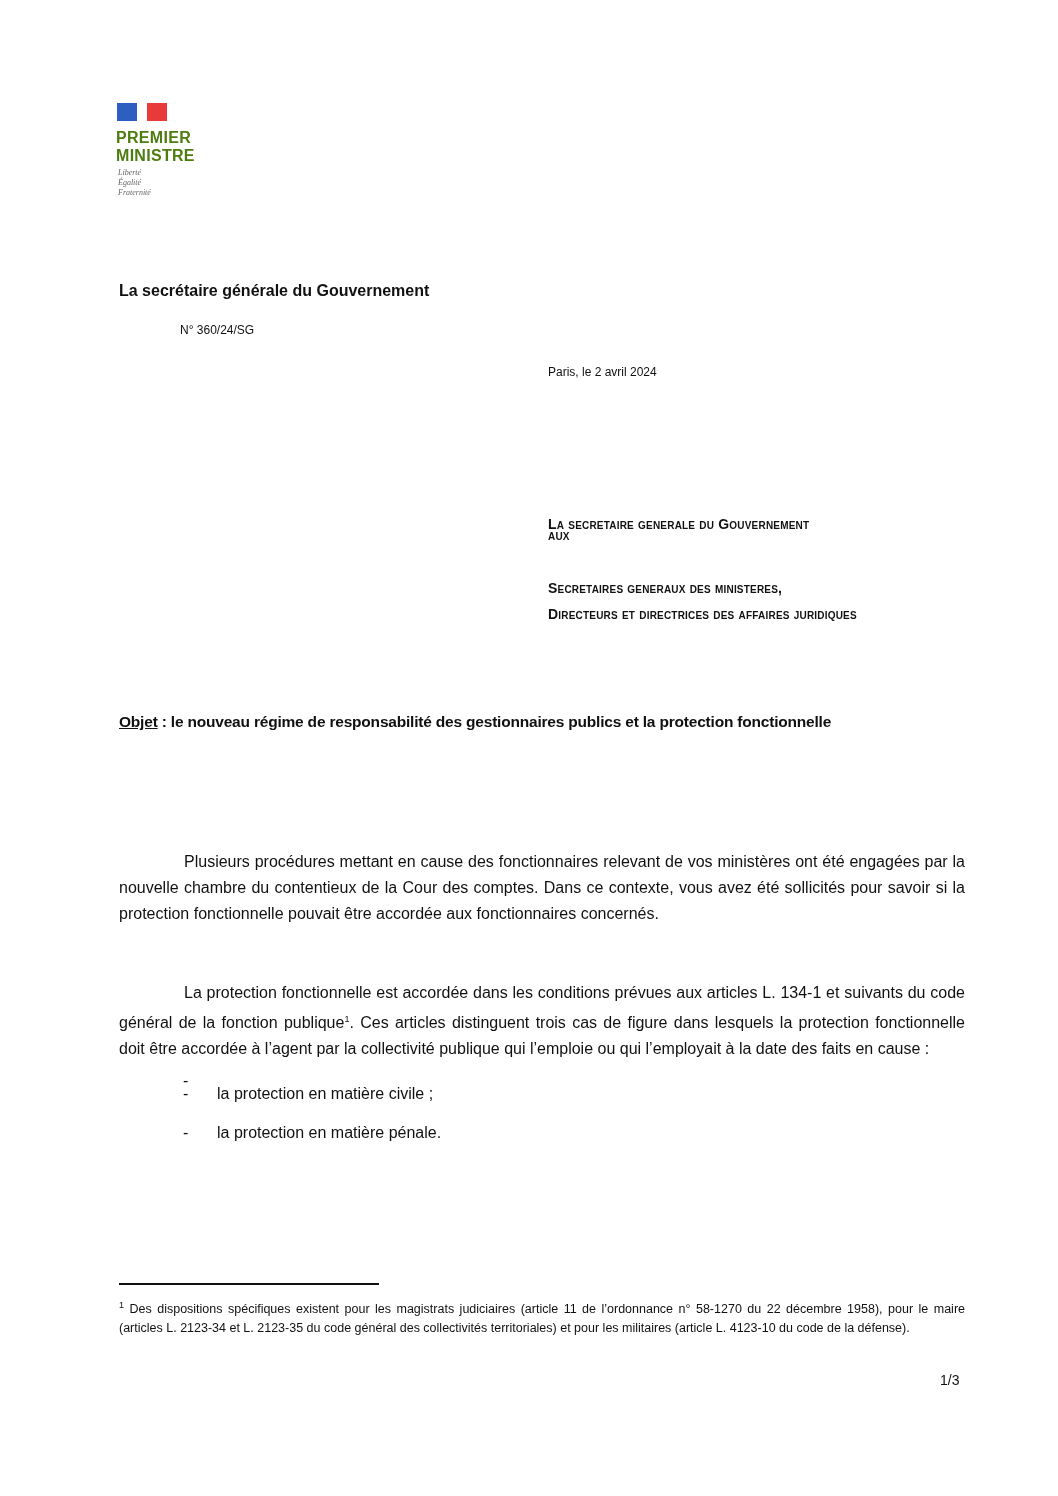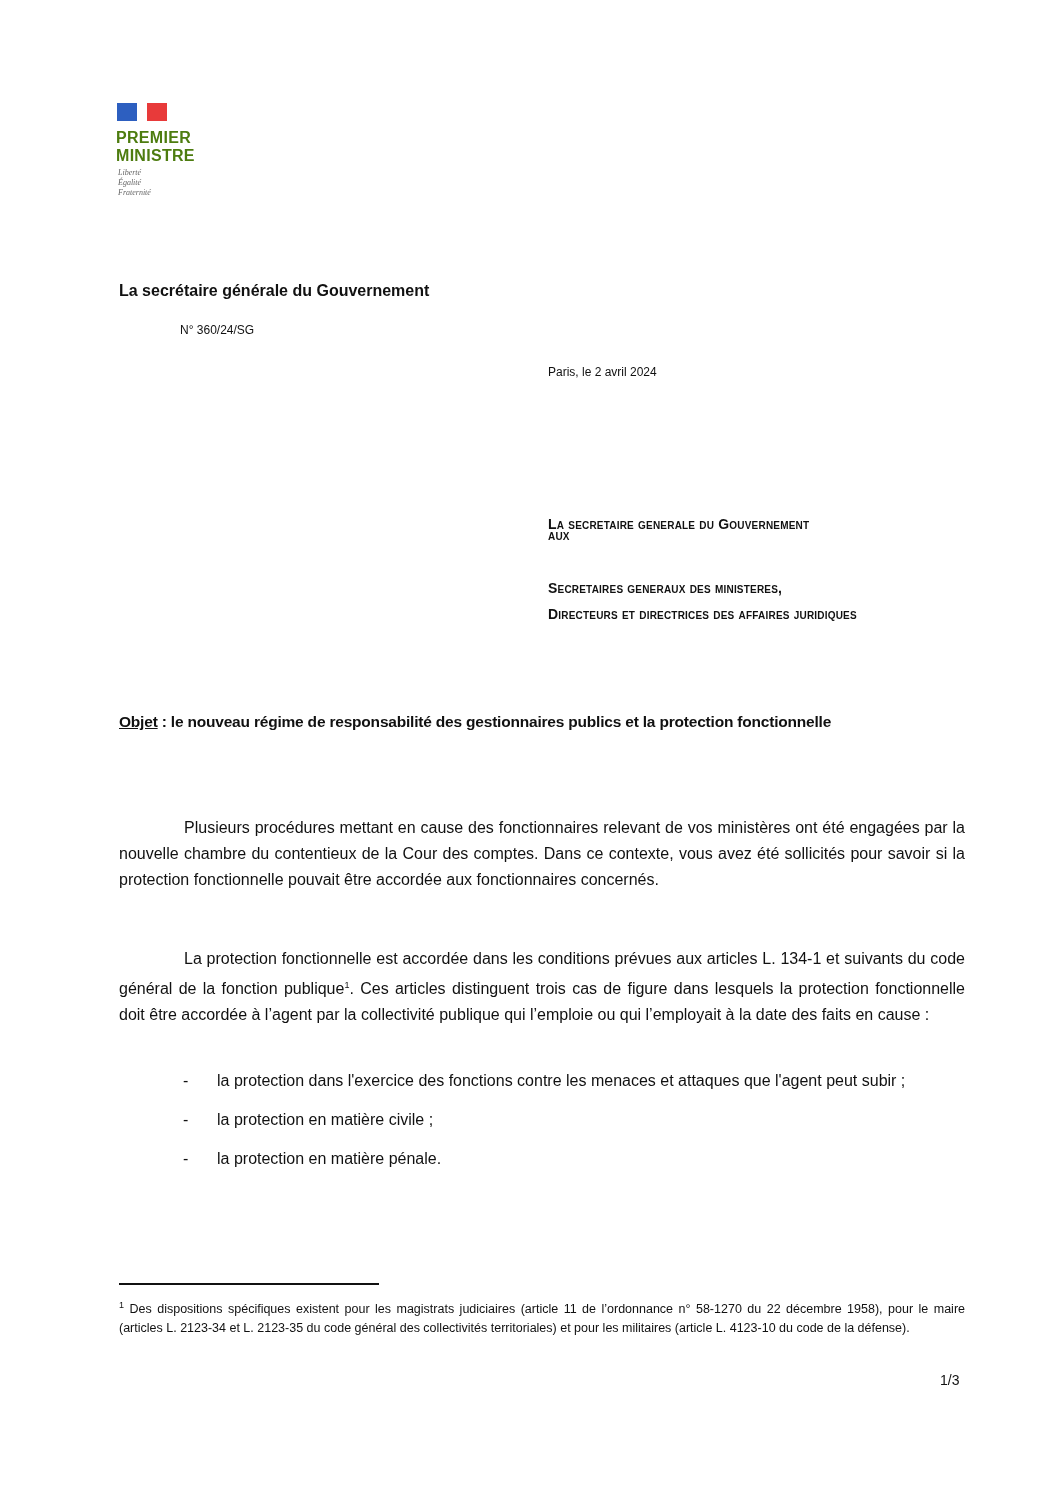--- a/index.html
+++ b/index.html
@@ -12,21 +12,21 @@
   .flag-red { position:absolute; left:30px; top:0; width:20px; height:18px; background:#e83a3a; }
   .logo-name { left:116px; top:129px; font-weight:bold; font-size:16px; line-height:18px; letter-spacing:0.3px; color:#4d7c0f; }
   .logo-motto { left:118px; top:168px; font-family:"Liberation Serif", "DejaVu Serif", serif; font-style:italic; font-size:8px; line-height:10px; color:#666; }
   .sender { left:119px; top:282px; font-weight:bold; font-size:16px; color:#111; }
   .ref { left:180px; top:323px; font-size:12px; color:#111; }
   .date { left:548px; top:365px; font-size:12px; color:#111; }
   .addr { left:548px; font-weight:bold; font-size:14px; font-variant:small-caps; letter-spacing:0.2px; color:#111; }
   .objet { left:119px; top:713px; font-weight:bold; font-size:15.5px; color:#111; letter-spacing:-0.2px; }
   .objet u { }
   .para { left:119px; width:846px; font-size:16px; line-height:26px; text-align:justify; color:#111; }
-  .indent { text-indent:65px; }
+  .indent { text-indent:65px;margin-top:34px; }
   .list { left:183px; width:782px; font-size:16px; line-height:26px; color:#111; }
   .li { position:relative; padding-left:34px; }
   .dash { position:absolute; left:0; top:0; }
   .fn-rule { left:119px; top:1283px; width:260px; height:2px; background:#111; }
   .footnote { left:119px; top:1296px; width:846px; font-size:12.5px; line-height:19px; text-align:justify; color:#111; }
   .pagenum { left:940px; top:1372px; font-size:14px; color:#111; }
   sup { font-size:9px; }
 </style>
 </head>
 <body>
@@ -59,21 +59,20 @@
   <u>Objet</u><span> : </span><span>le nouveau régime de responsabilité des gestionnaires publics et la protection fonctionnelle</span>
 </div>
 
 <div class="abs para indent" style="top:815px;">Plusieurs procédures mettant en cause des fonctionnaires relevant de vos ministères ont été engagées par la nouvelle chambre du contentieux de la Cour des comptes. Dans ce contexte, vous avez été sollicités pour savoir si la protection fonctionnelle pouvait être accordée aux fonctionnaires concernés.</div>
 
 <div class="abs para indent" style="top:946px;"><span>La protection fonctionnelle est accordée dans les conditions prévues aux articles L. 134-1 et suivants du code général de la fonction publique</span><sup>1</sup><span>. Ces articles distinguent trois cas de figure dans lesquels la protection fonctionnelle doit être accordée à l’agent par la collectivité publique qui l’emploie ou qui l’employait à la date des faits en cause :</span></div>
 
 <div class="abs list" style="top:1068px;">
   <div class="li">
     <span class="dash">-</span>
-    <span>la protection dans l'exercice des fonctions contre les menaces et attaques que l'agent peut subir ;</span>
   </div>
   <div class="li" style="margin-top:13px;">
     <span class="dash">-</span>
     <span>la protection en matière civile ;</span>
   </div>
   <div class="li" style="margin-top:13px;">
     <span class="dash">-</span>
     <span>la protection en matière pénale.</span>
   </div>
 </div>

